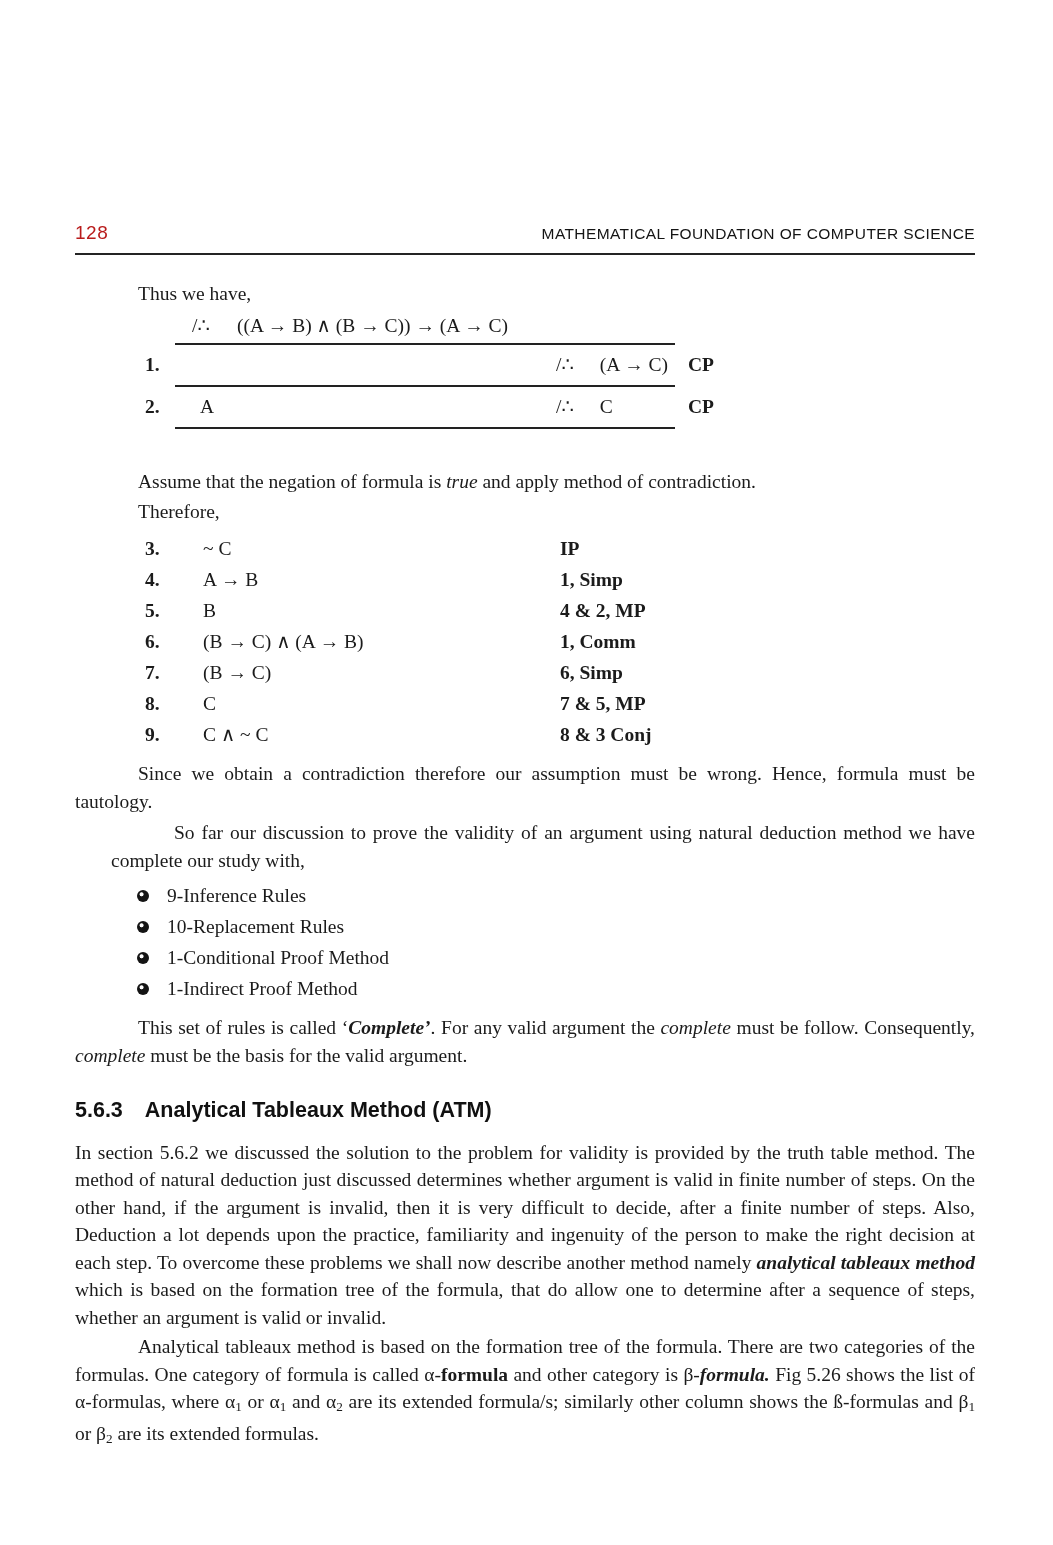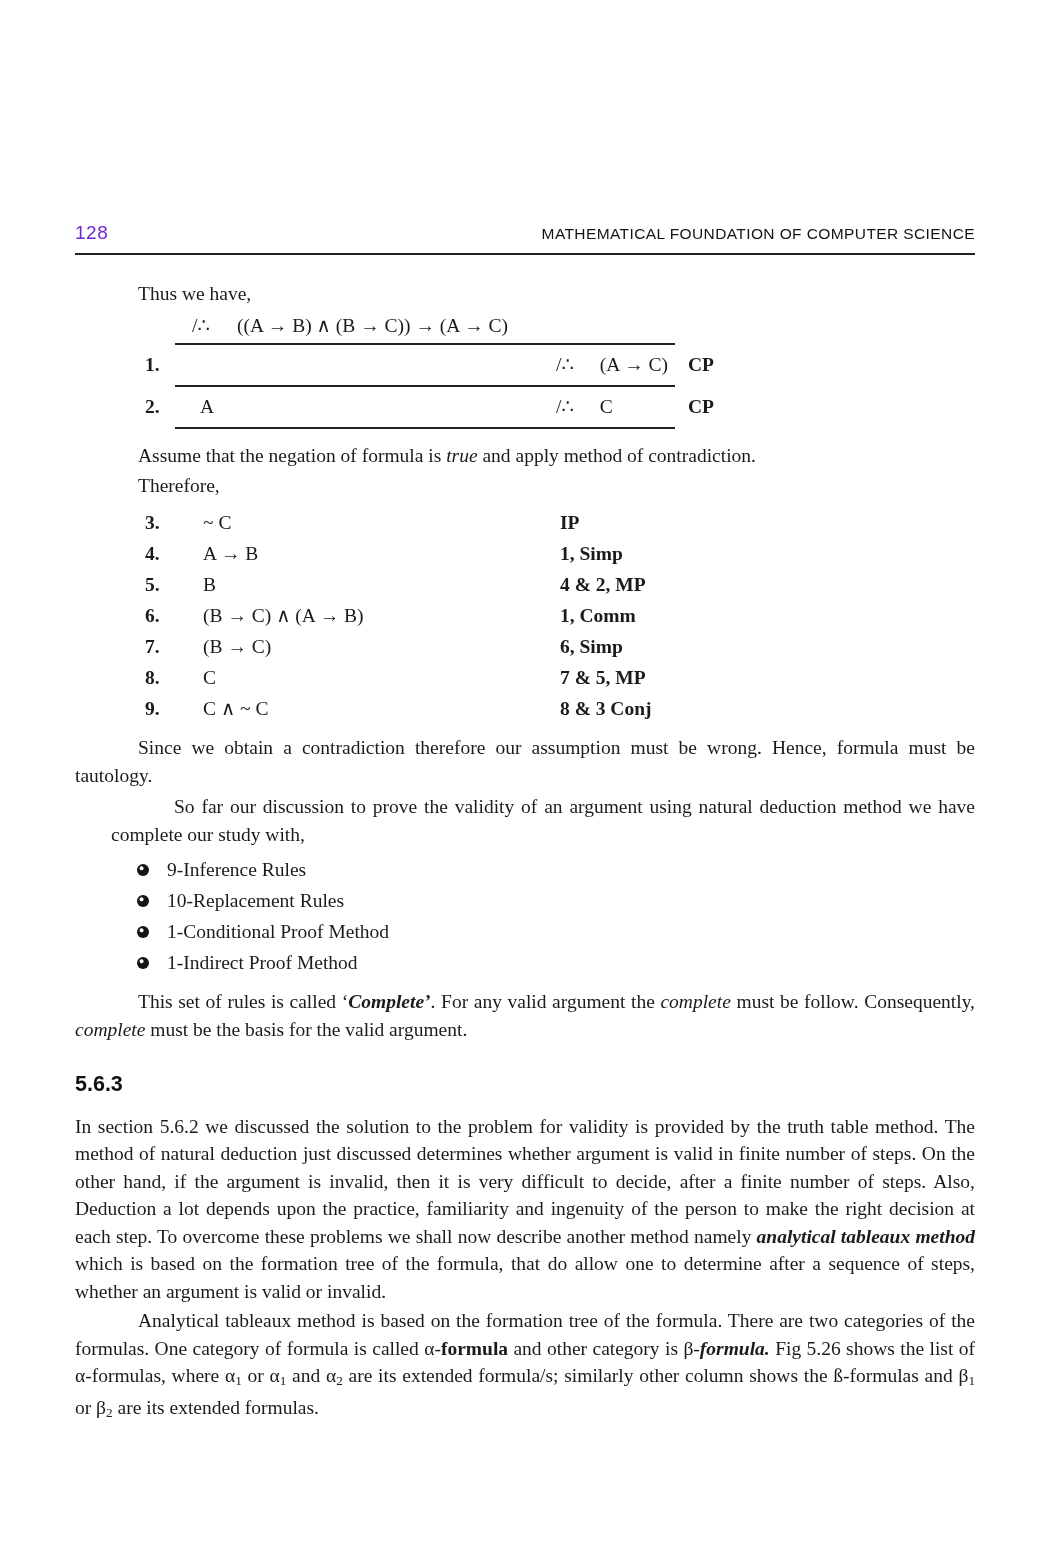--- a/index.html
+++ b/index.html
@@ -12,21 +12,21 @@
   }
   .page { padding:222px 78px 60px 75px; }
 
   
   .page-header{
     display:flex; justify-content:space-between; align-items:baseline;
     padding-bottom:9px; border-bottom:2px solid #242424;
   }
   .page-number{
     font-family:"Liberation Sans", sans-serif;
-    font-size:19px; font-weight:500; letter-spacing:.5px; color:#6d28d9;
+    font-size:19px; font-weight:500; letter-spacing:.5px; color:#b91c1c;
   }
   .running-title{
     font-family:"Liberation Sans", sans-serif;
     font-size:15.5px; letter-spacing:.4px; color:#141414;
   }
 
   
   .bt { font-size:19.5px; line-height:27.5px; }
   p.justified { text-align:justify; }
   p.indent { text-indent:63px; }
@@ -37,21 +37,21 @@
   .goal-row .therefore{ position:absolute; left:117px; }
   .goal-row .goal-formula{ position:absolute; left:162px; }
   .prule{ margin-left:100px; width:500px; border-top:2px solid #222; height:0; }
   .prow{ position:relative; height:40px; line-height:40px; }
   .pnum{ position:absolute; left:70px; font-weight:700; }
   .pformula{ position:absolute; left:125px; }
   .pconc-group{ position:absolute; left:481px; }
   .pconc-group .conc{ margin-left:26px; }
   .pcp{ position:absolute; left:613px; font-weight:700; }
 
-  .assume-para{ margin-top:12px; line-height:30px; }
+  .assume-para{ margin-top:38px; line-height:30px; }
   .therefore-label{ margin-left:63px; line-height:30px; }
 
   
   .steps{ margin-top:6px; }
   .srow{ position:relative; height:31px; line-height:31px; }
   .snum{ position:absolute; left:70px; font-weight:700; }
   .sformula{ position:absolute; left:128px; }
   .sjust{ position:absolute; left:485px; font-weight:700; }
 
   .para-block{ margin-top:10px; }
@@ -181,20 +181,21 @@
       <li>
         <span class="bullet-icon"></span>
         <span>1-Indirect Proof Method</span>
       </li>
     </ul>
 
     <p class="para-block justified indent"><span>This set of rules is called ‘</span><span class="seg-bi">Complete’</span><span>. For any valid argument the </span><span class="seg-i">complete</span><span> must be follow. Consequently, </span><span class="seg-i">complete</span><span> must be the basis for the valid argument.</span></p>
 
     <h2 class="section-heading">
       <span>5.6.3</span>
+      <span>Analytical Tableaux Method (ATM)</span>
     </h2>
 
     <p class="justified"><span>In section 5.6.2 we discussed the solution to the problem for validity is provided by the  truth table method. The method of natural deduction just discussed determines whether argument is valid in finite number of steps. On the other hand, if the argument is invalid, then it is very difficult to decide, after a finite number of steps. Also, Deduction a lot depends upon the practice, familiarity and ingenuity of the person to make the right decision at each step. To overcome these problems we shall now describe another method namely </span><span class="seg-bi">analytical tableaux method</span><span> which is based on the formation tree of the formula, that do allow one to determine after a sequence of steps, whether an argument is valid or invalid.</span></p>
 
     <p class="justified indent" style="margin-top:2px"><span>Analytical tableaux method is based on the formation tree of the formula. There are two categories of the formulas. One category of formula is called α-</span><span class="seg-b">formula</span><span> and other category is β-</span><span class="seg-bi">formula.</span><span> Fig 5.26 shows the list of α-formulas, where α</span><span class="seg-sub">1</span><span> or α</span><span class="seg-sub">1</span><span> and α</span><span class="seg-sub">2</span><span> are its extended formula/s; similarly other column shows the ß-formulas and β</span><span class="seg-sub">1</span><span> or β</span><span class="seg-sub">2</span><span> are its extended formulas.</span></p>
 
   </main>
 </div>
 
 </body></html>

